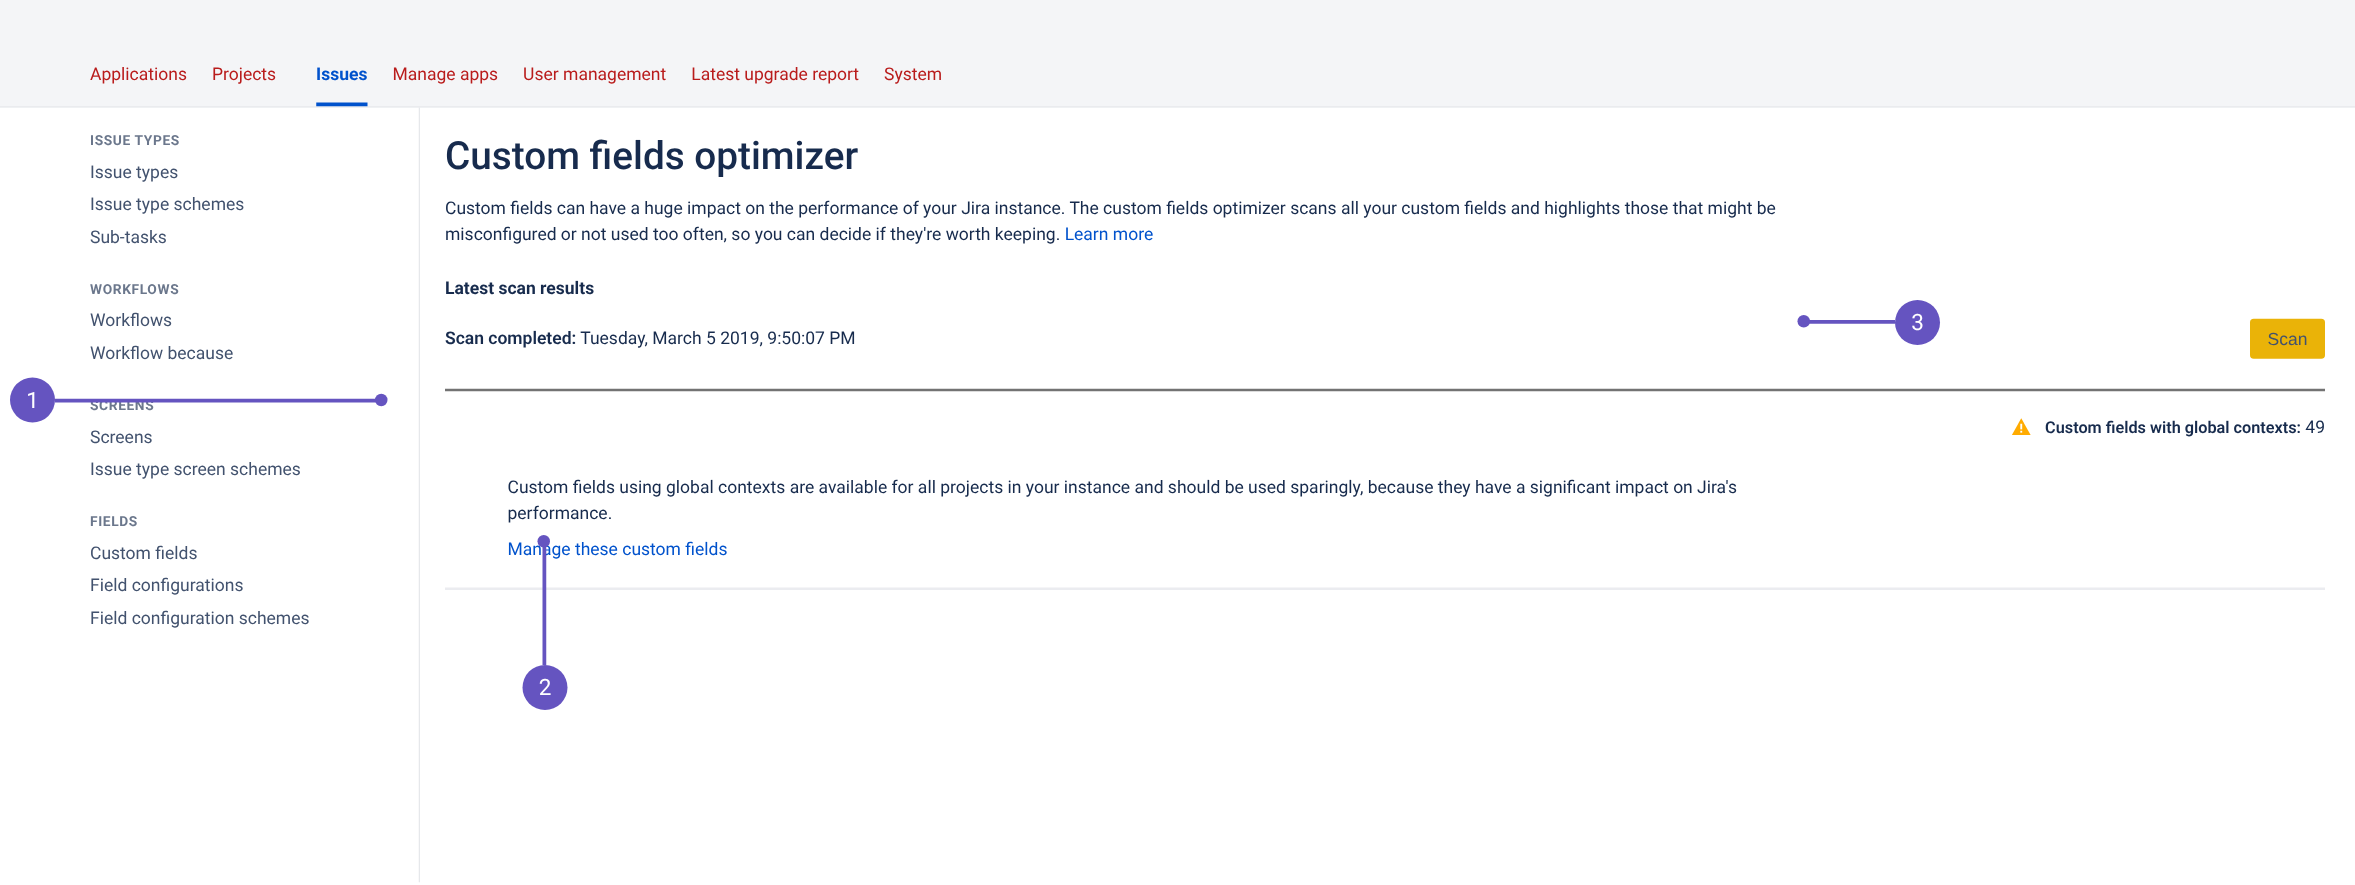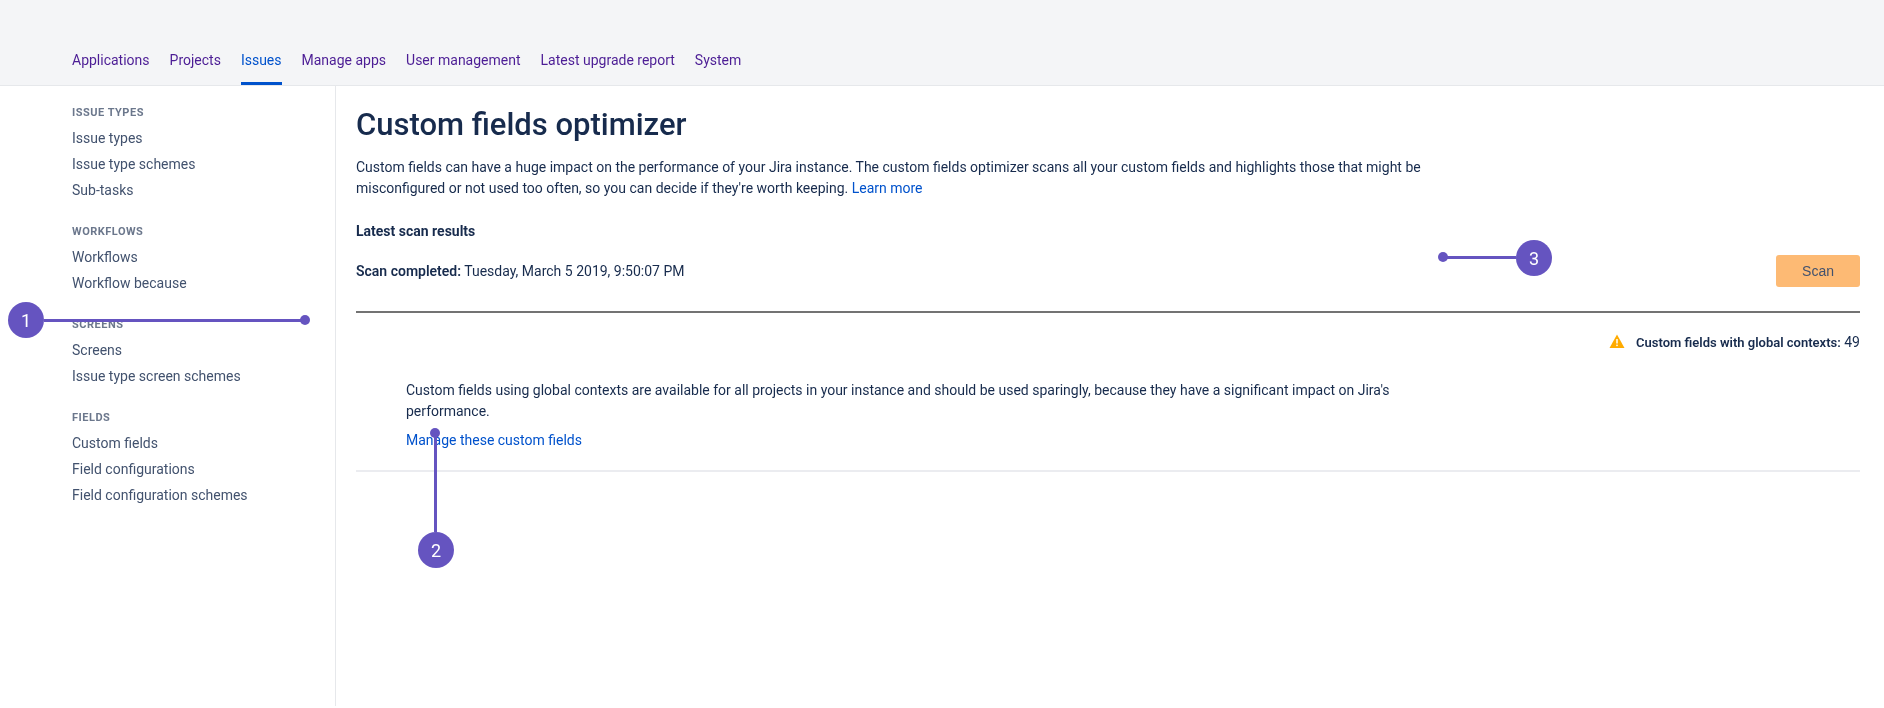--- a/index.html
+++ b/index.html
@@ -18,28 +18,29 @@
     align-items: flex-end;
   }
   .tabs {
     display: flex;
     gap: 20px;
     margin-left: 56px;
     padding-bottom: 0;
   }
   .tab {
     padding: 12px 0 14px 0;
-    color: #4c1d95;
+    color: #b91c1c;
     cursor: pointer;
     border-bottom: 3px solid transparent;
   }
   .tab.active {
     color: #0052cc;
     border-bottom-color: #0052cc;
-    font-weight: 400;
+    font-weight: 700;
+    margin-left: 12px;
   }
   .layout {
     display: flex;
   }
   .sidebar {
     width: 336px;
     padding: 20px 0 20px 72px;
     border-right: 1px solid #e6e8eb;
     min-height: 620px;
   }
@@ -84,23 +85,23 @@
   }
   .scan-row {
     display: flex;
     align-items: center;
     justify-content: space-between;
     padding-bottom: 24px;
     border-bottom: 2px solid #737373;
   }
   .scan-completed-label { font-weight: 600; }
   .scan-btn {
-    background: #fdba74;
+    background: #eab308;
     border: none;
-    padding: 8px 26px;
+    padding: 8px 14px;
     border-radius: 3px;
     color: #42526e;
     cursor: pointer;
     font-size: 14px;
   }
   .result-block {
     padding: 20px 0 22px 24px;
     border-bottom: 2px solid #ebecf0;
   }
   .result-head {

